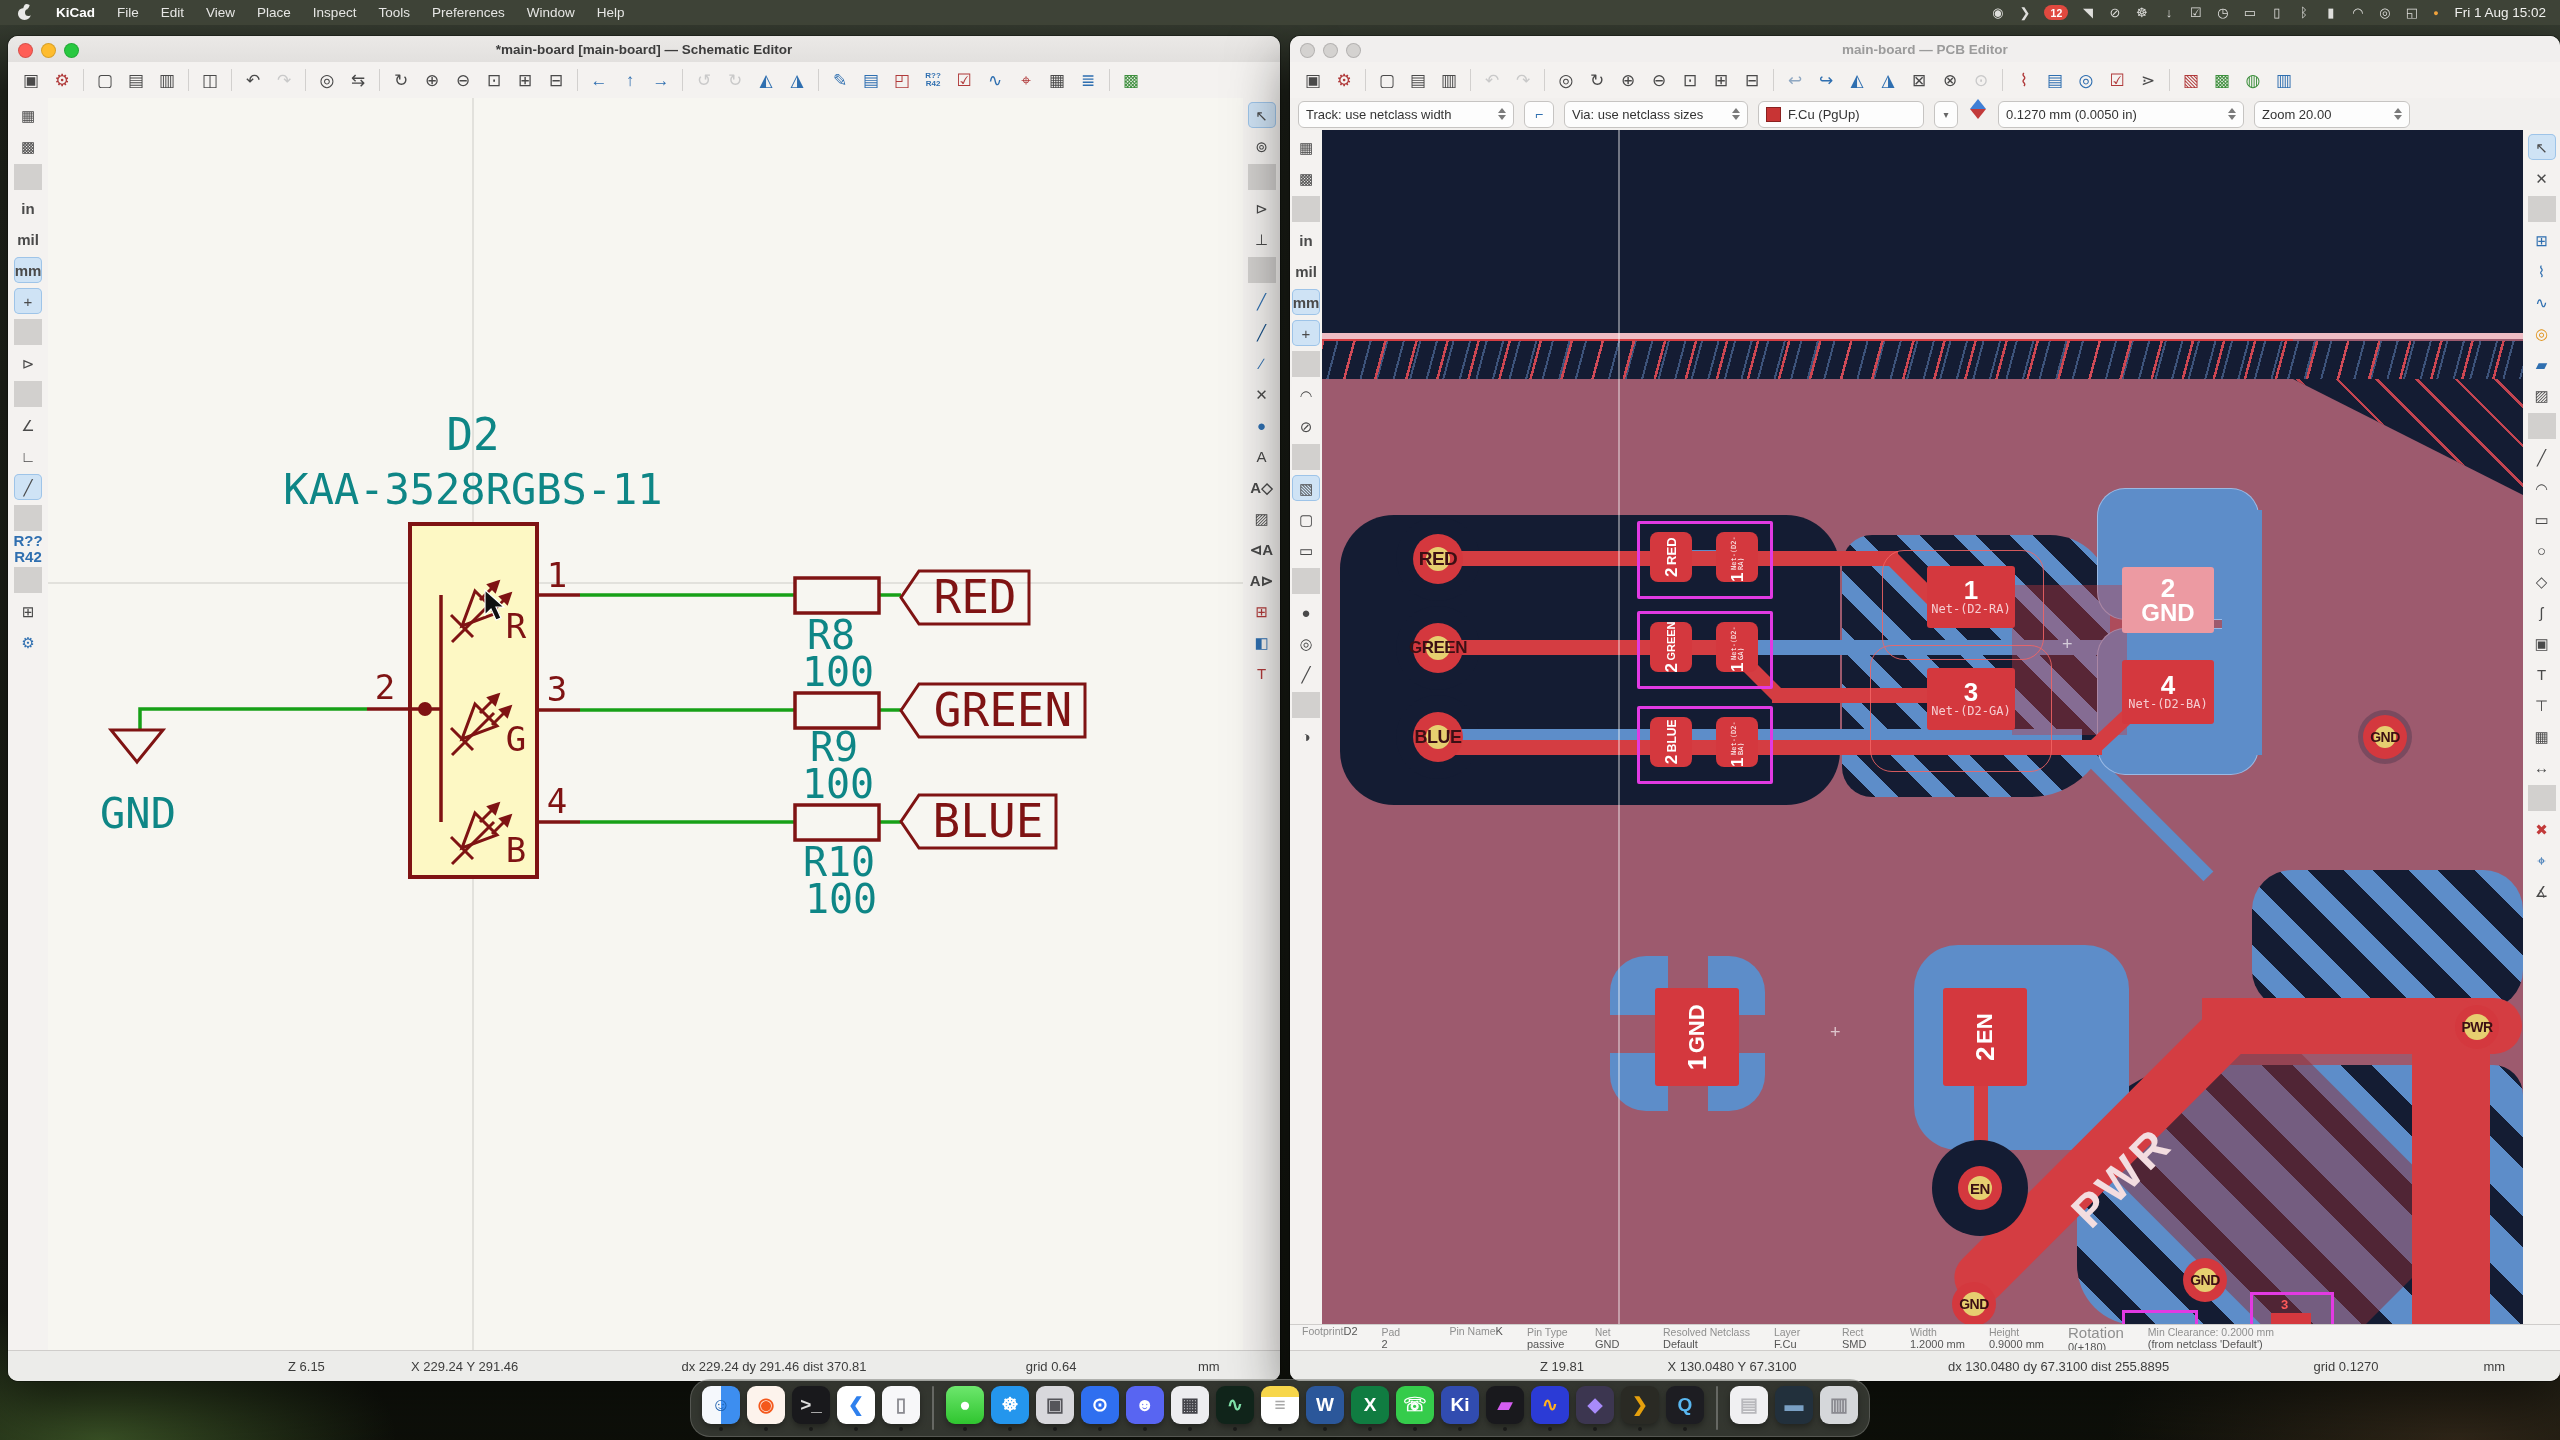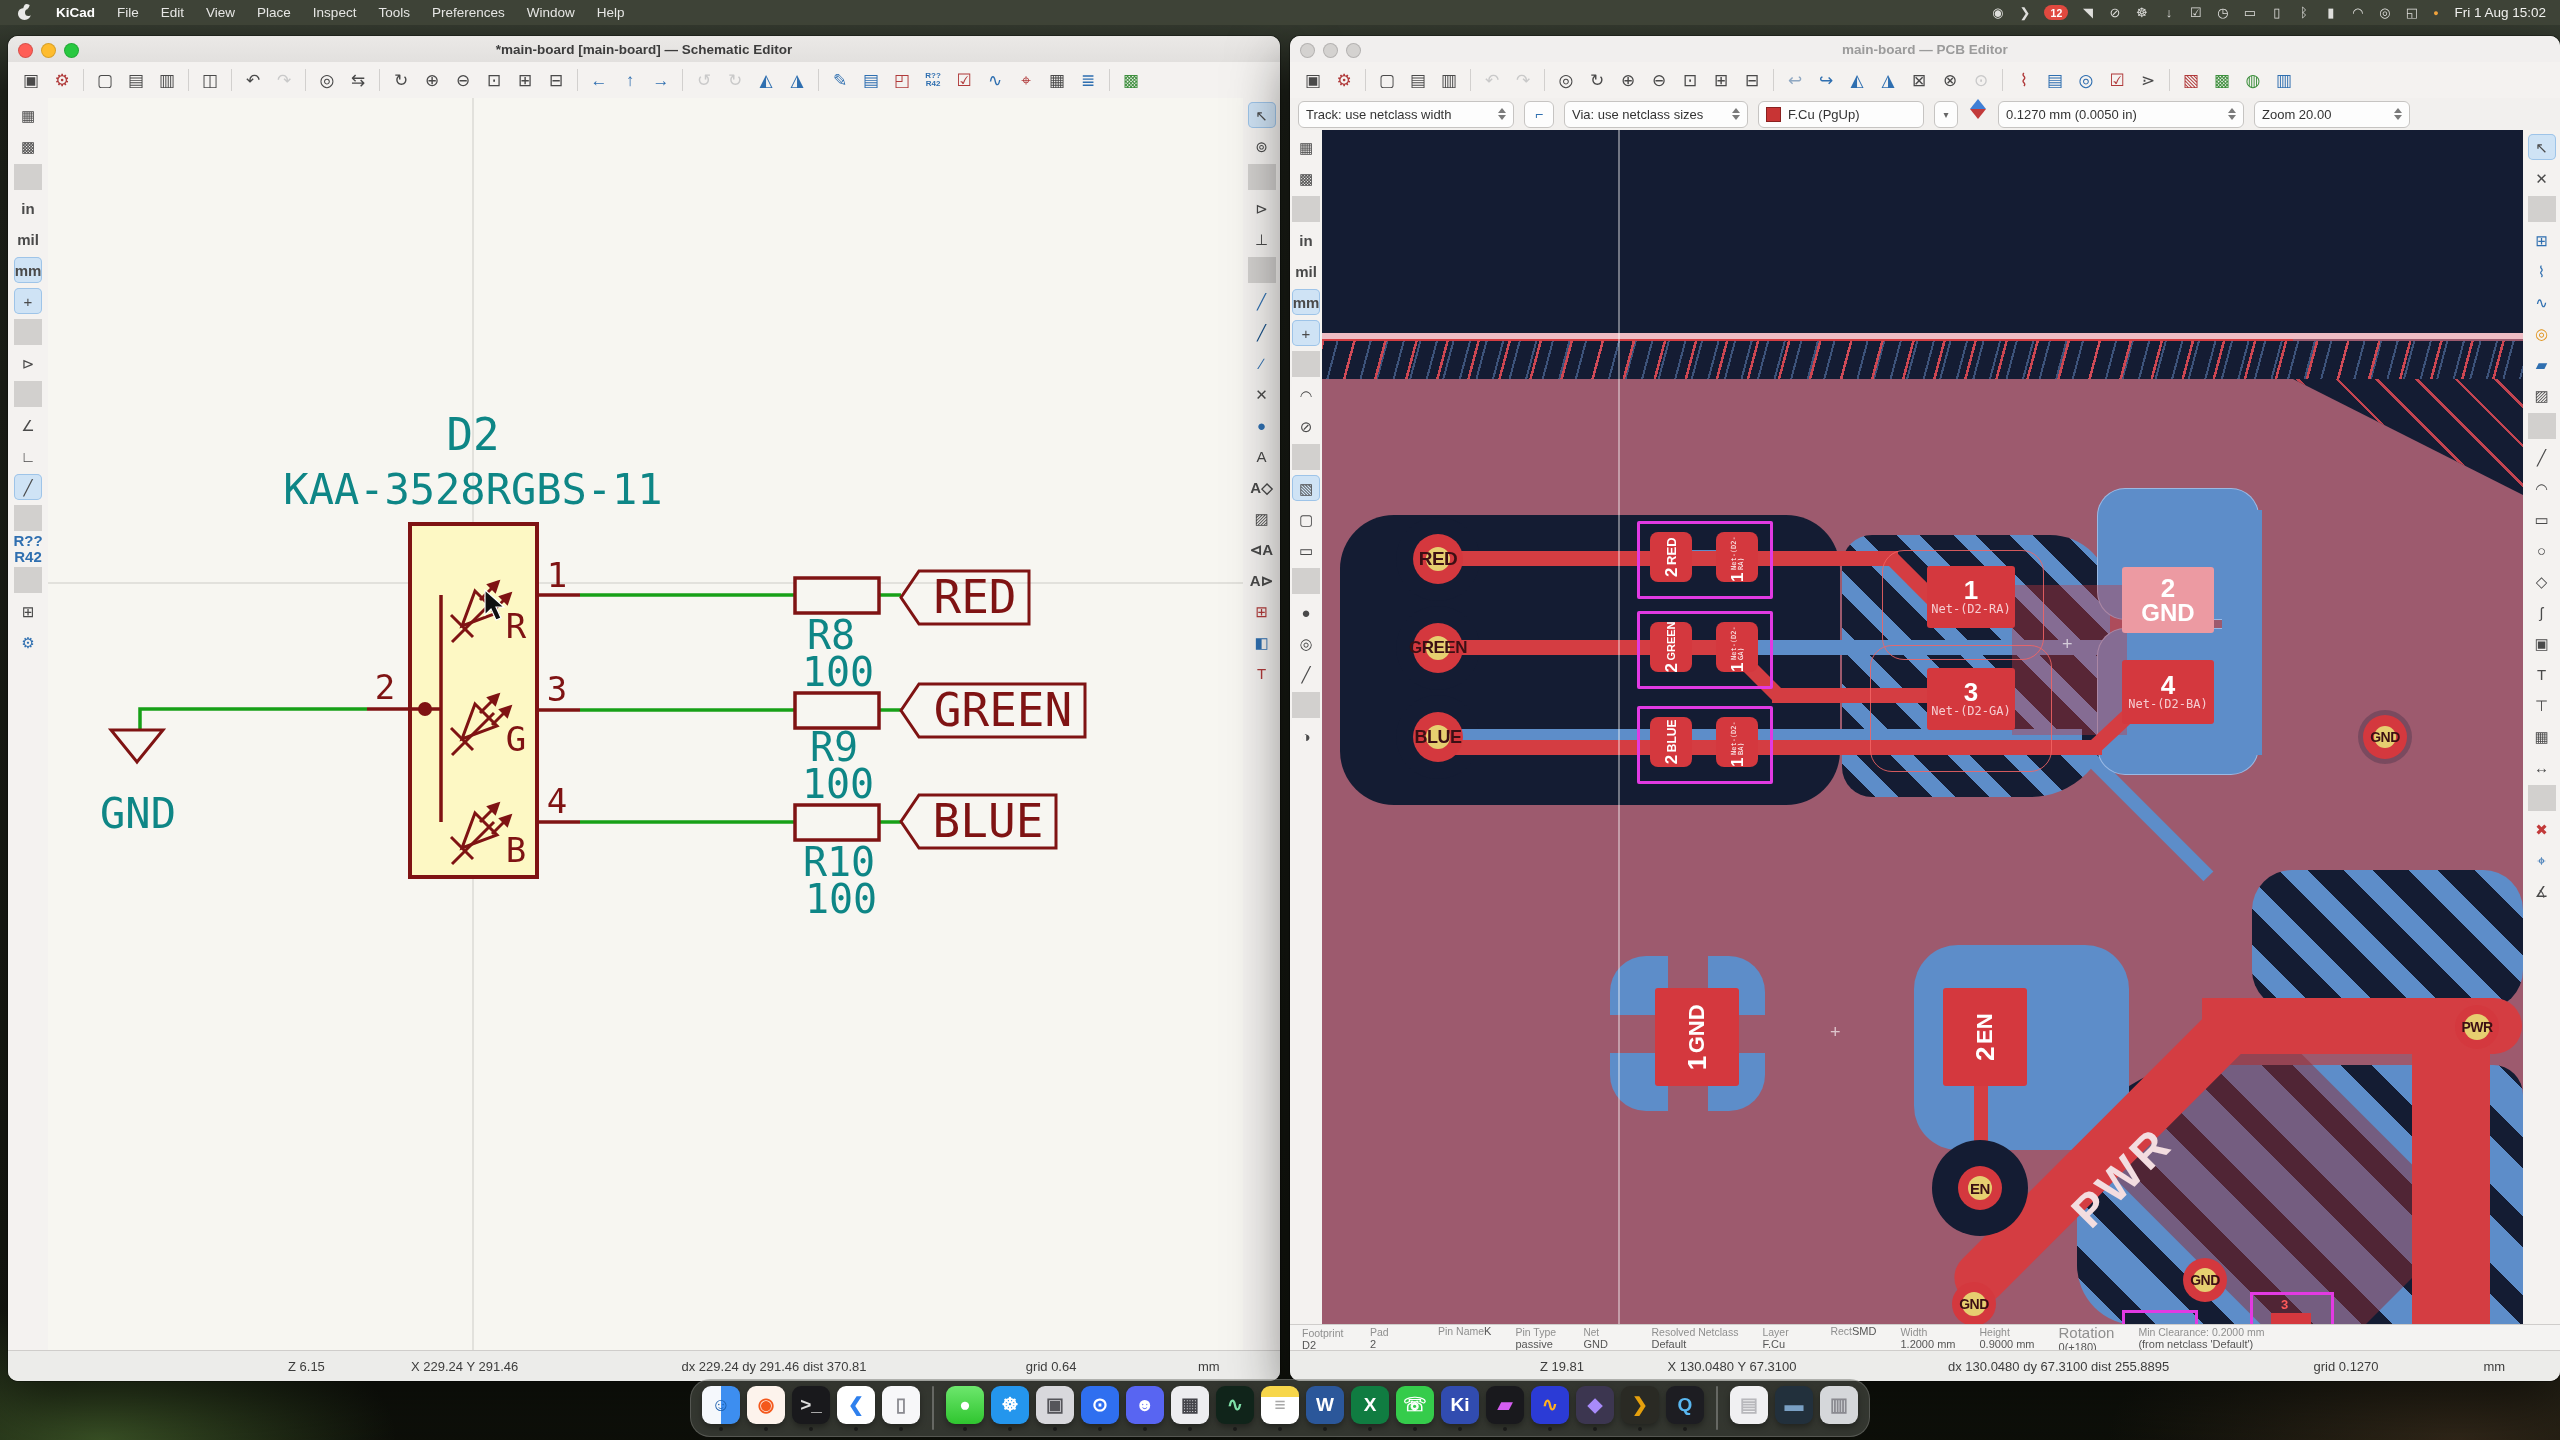--- a/index.html
+++ b/index.html
@@ -665,21 +665,21 @@
     </div>
     <div class="abs" style="left:800px;top:1180px;width:70px;height:15px;border:3px solid #e23ae2;border-bottom:none"></div>
 
     <div class="abs" style="left:296px;top:0;width:1.5px;height:1195px;background:rgba(255,255,255,.4)"></div>
     <div class="origin-cross" style="left:740px;top:505px">+</div>
     <div class="origin-cross" style="left:508px;top:893px">+</div>
   </div>
 
   <div class="statusbar" style="bottom:30px;height:26px;align-items:stretch;background:#f4f3f2">
 
-      <div style="display:flex;flex-direction:column;justify-content:flex-end;padding:0 12px;min-width:44px">
+      <div style="display:flex;flex-direction:row;justify-content:flex-end;padding:0 12px;min-width:44px">
         <span style="font-size:10.5px;color:#8f8f8f;white-space:nowrap">Footprint</span>
         <span style="font-size:11px;color:#555;white-space:nowrap">D2</span>
       </div>
 
       <div style="display:flex;flex-direction:column;justify-content:center;padding:0 12px;min-width:44px">
         <span style="font-size:10.5px;color:#8f8f8f;white-space:nowrap">Pad</span>
         <span style="font-size:11px;color:#555;white-space:nowrap">2</span>
       </div>
 
       <div style="display:flex;justify-content:center;padding:0 12px;min-width:44px">
@@ -700,21 +700,21 @@
       <div style="display:flex;flex-direction:column;justify-content:center;padding:0 12px;min-width:44px">
         <span style="font-size:10.5px;color:#8f8f8f;white-space:nowrap">Resolved Netclass</span>
         <span style="font-size:11px;color:#555;white-space:nowrap">Default</span>
       </div>
 
       <div style="display:flex;flex-direction:column;justify-content:center;padding:0 12px;min-width:44px">
         <span style="font-size:10.5px;color:#8f8f8f;white-space:nowrap">Layer</span>
         <span style="font-size:11px;color:#555;white-space:nowrap">F.Cu</span>
       </div>
 
-      <div style="display:flex;flex-direction:row;justify-content:center;padding:0 12px;min-width:44px">
+      <div style="display:flex;flex-direction:column;justify-content:center;padding:0 12px;min-width:44px">
         <span style="font-size:10.5px;color:#8f8f8f;white-space:nowrap">Rect</span>
         <span style="font-size:11px;color:#555;white-space:nowrap">SMD</span>
       </div>
 
       <div style="display:flex;flex-direction:column;justify-content:center;padding:0 12px;min-width:44px">
         <span style="font-size:10.5px;color:#8f8f8f;white-space:nowrap">Width</span>
         <span style="font-size:11px;color:#555;white-space:nowrap">1.2000 mm</span>
       </div>
 
       <div style="display:flex;flex-direction:column;justify-content:center;padding:0 12px;min-width:44px">

